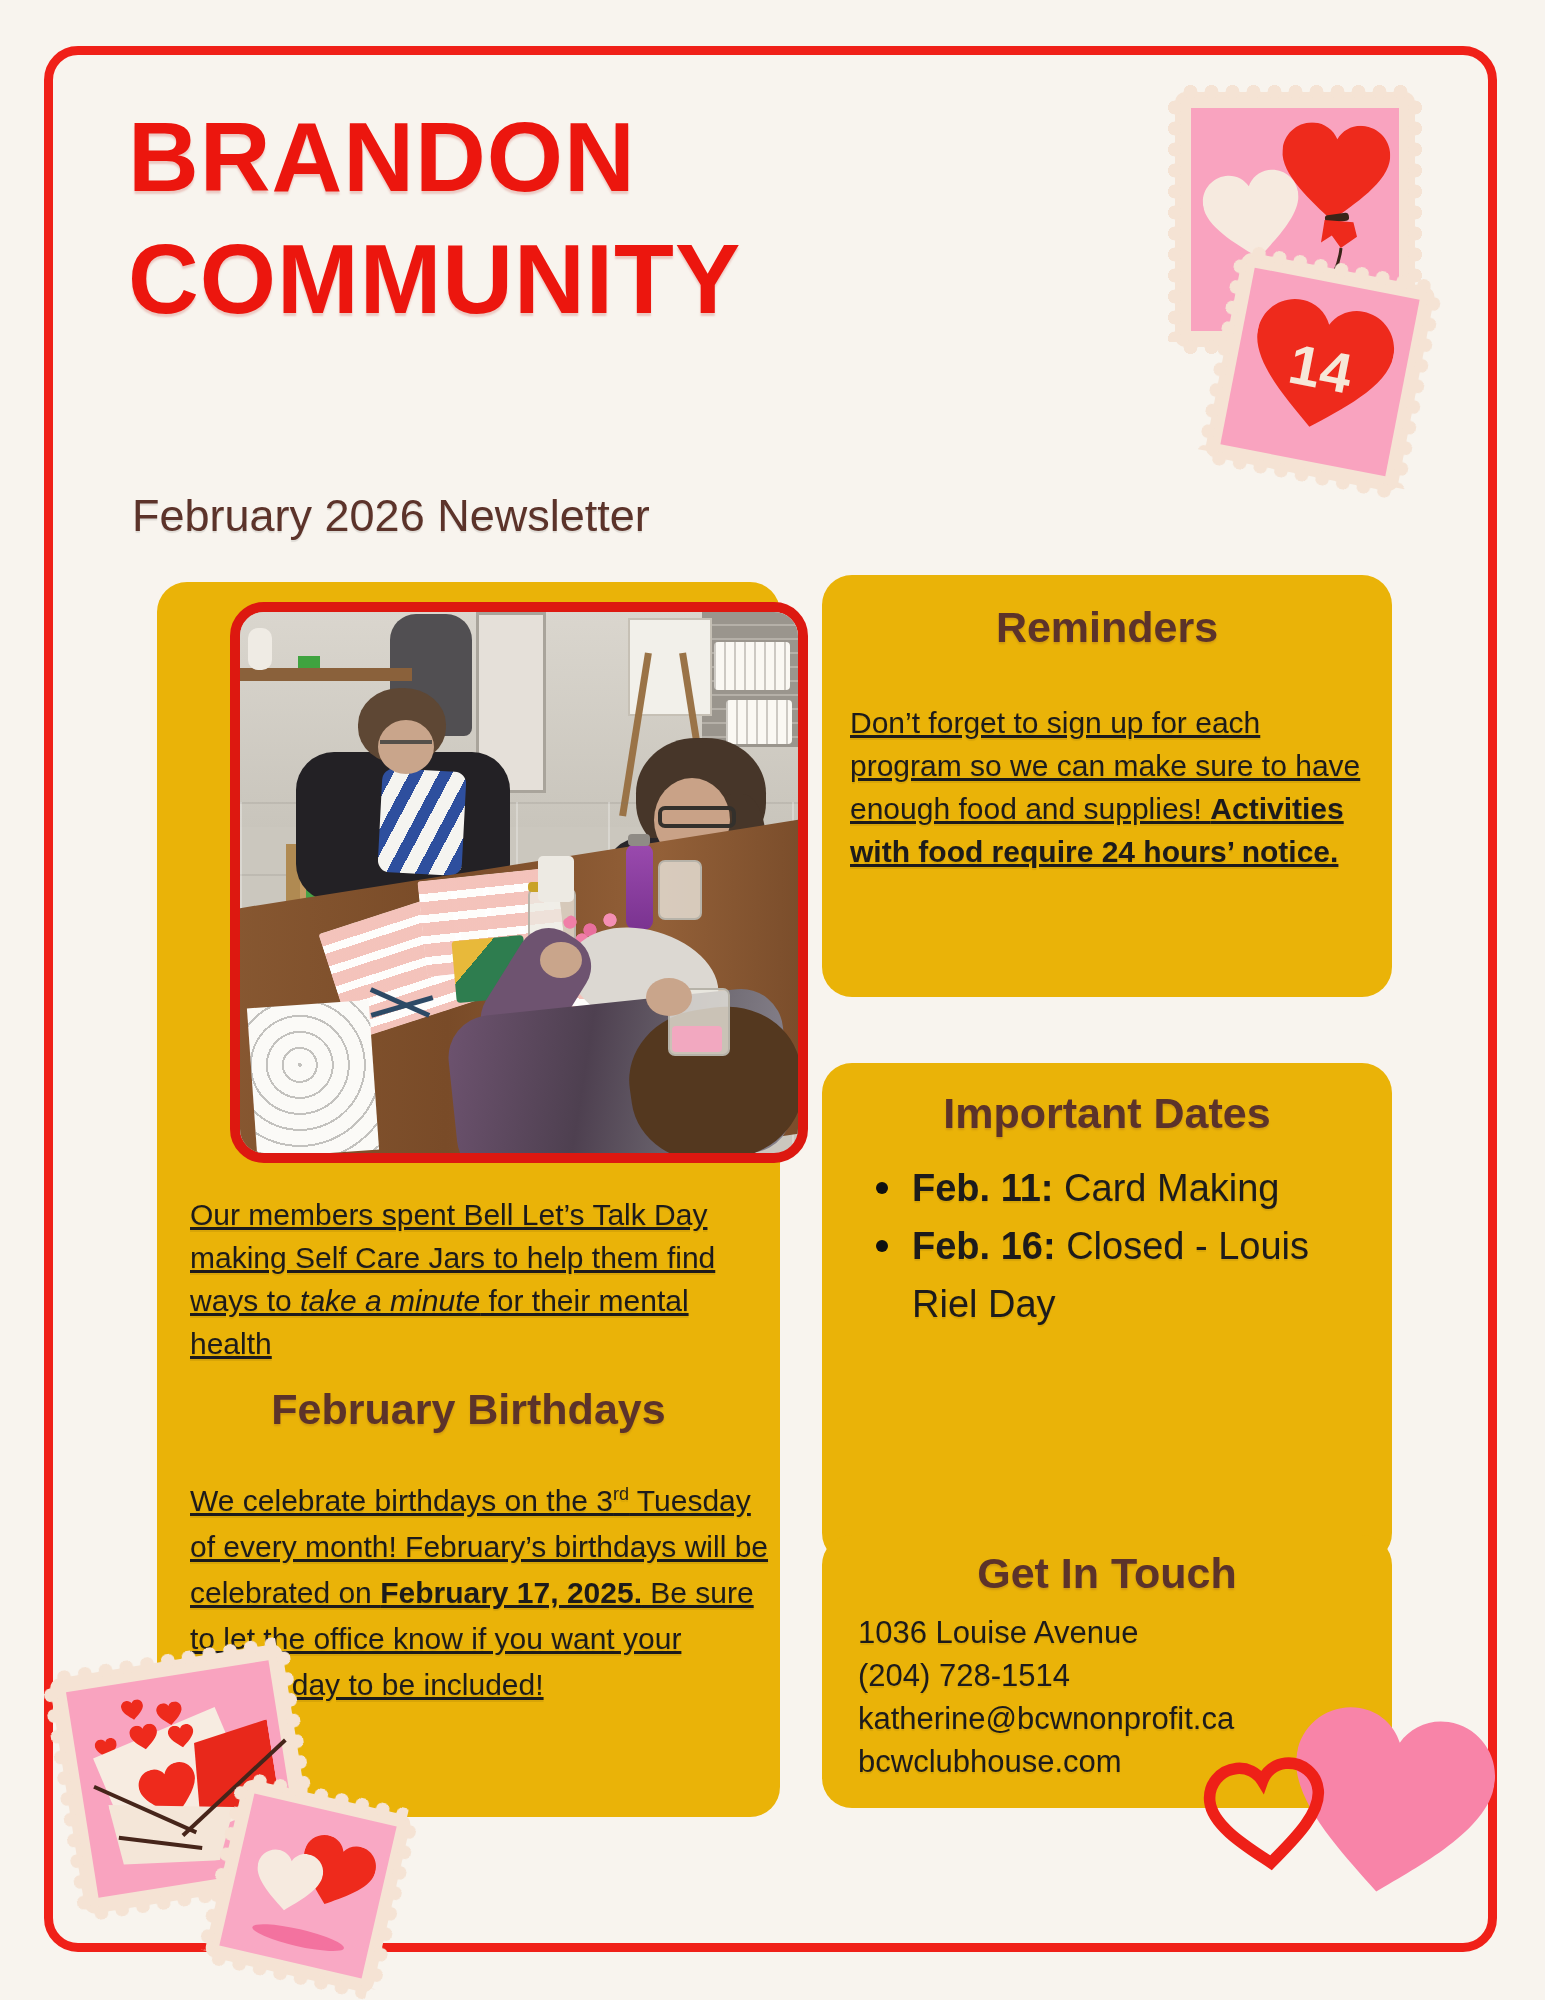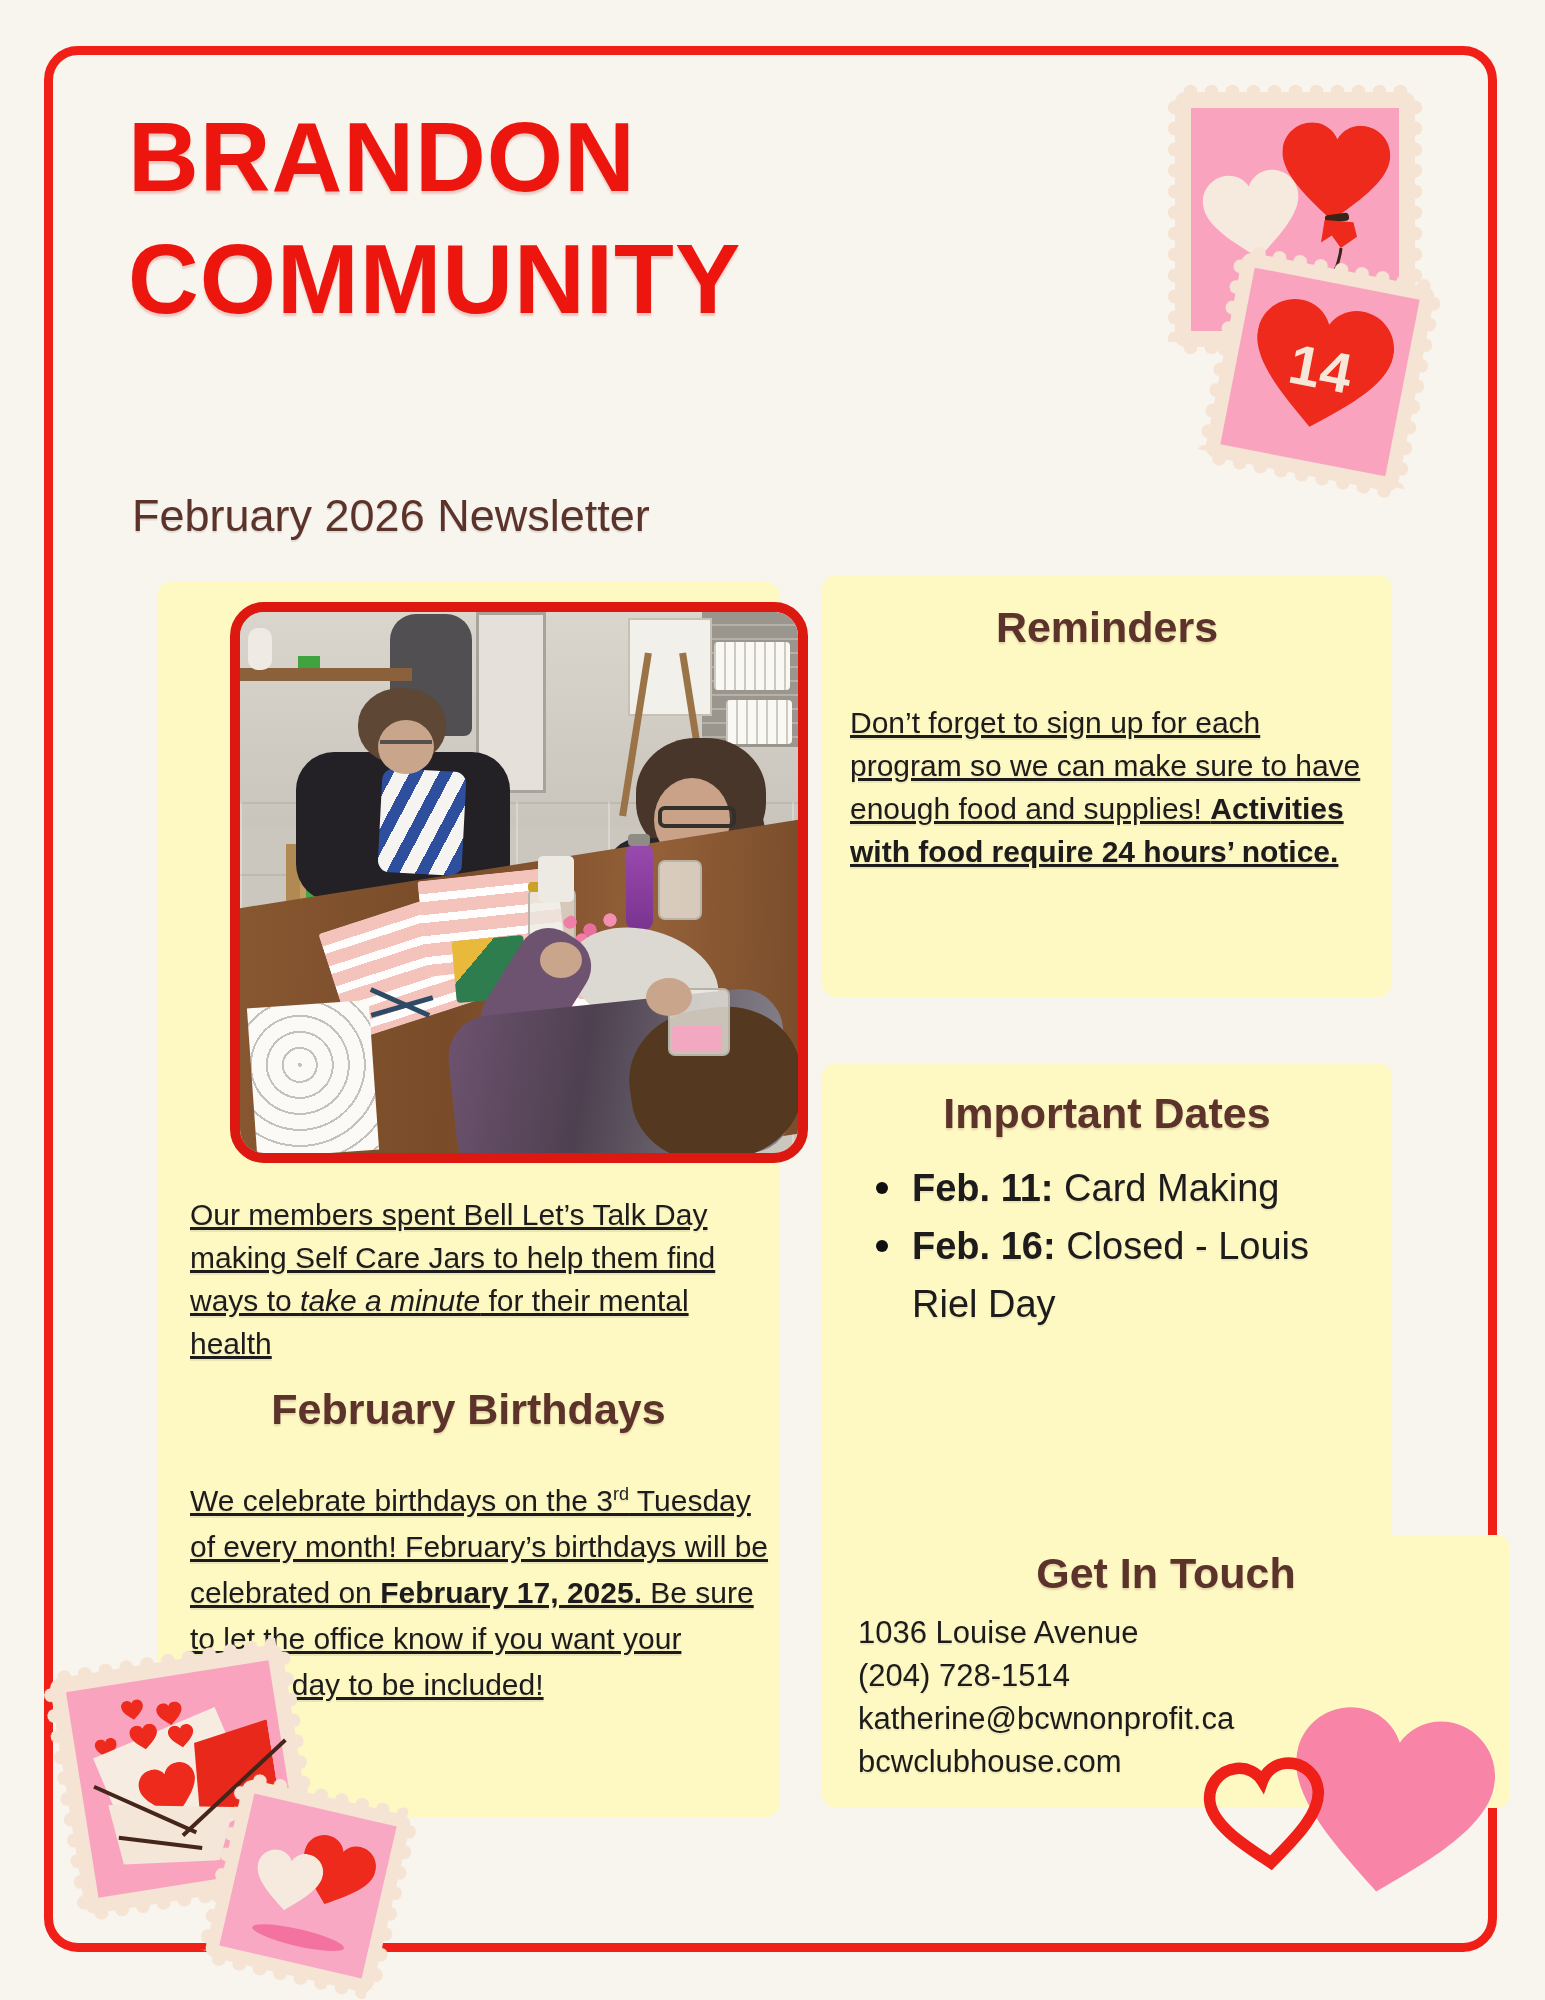--- a/index.html
+++ b/index.html
@@ -19,25 +19,25 @@
   .masthead{left:128px;top:96px;width:760px;}
   .title-line{
     font-size:98px;line-height:122px;font-weight:700;letter-spacing:1px;
     color:#EC160E;text-shadow:0 3px 2px rgba(201,90,84,0.28);
   }
   .subtitle{
     left:132px;top:490px;font-size:45px;color:#5C332A;
     text-shadow:0 2px 1px rgba(0,0,0,0.10);
   }
   
-  .pinkbox{background:#fef9c3;border-radius:14px;}
+  .pinkbox{background:#eab308;border-radius:30px;}
   .box-left{left:157px;top:582px;width:623px;height:1235px;}
   .box-reminders{left:822px;top:575px;width:570px;height:422px;}
   .box-dates{left:822px;top:1063px;width:570px;height:500px;}
-  .box-touch{left:822px;top:1535px;width:688px;height:273px;}
+  .box-touch{left:822px;top:1535px;width:570px;height:273px;}
   h2.section{
     margin:0;font-size:43px;font-weight:700;color:#5C332A;text-align:center;
     text-shadow:0 2px 2px rgba(92,40,40,0.18);
   }
   .body-text{font-size:30px;line-height:43px;text-shadow:0 2px 1px rgba(0,0,0,0.08);margin:0;text-decoration:underline;}
   .box-reminders h2{position:absolute;top:28px;left:0;width:100%;}
   .box-reminders .body-text{position:absolute;top:126px;left:28px;width:516px;}
   .box-dates h2{position:absolute;top:26px;left:0;width:100%;}
   .dates-list{position:absolute;top:96px;left:52px;width:480px;margin:0;padding:0;list-style:none;}
   .dates-list li{position:relative;padding-left:38px;font-size:38px;line-height:58px;text-shadow:0 2px 1px rgba(0,0,0,0.08);}

